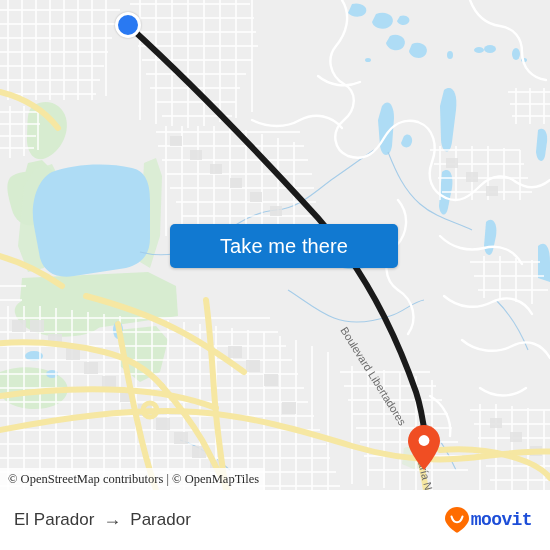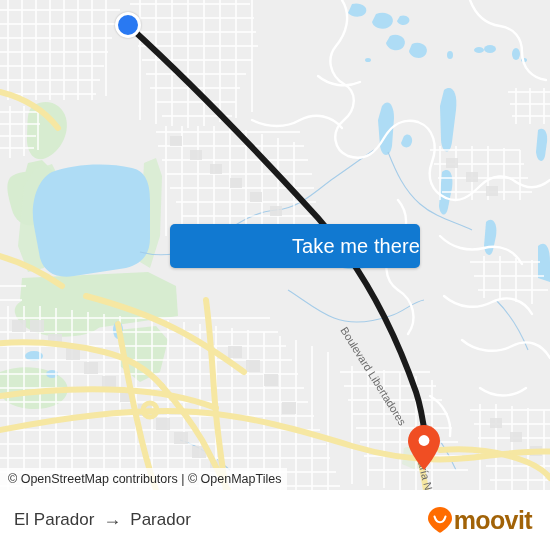--- a/index.html
+++ b/index.html
@@ -59,48 +59,48 @@
     top: 425px;
     width: 32px;
     height: 45px;
   }
 
   
   .cta {
     position: absolute;
     left: 170px;
     top: 224px;
-    width: 250px;
+    width: 228px;
     height: 44px;
     background: #1179d1;
     border: none;
     border-radius: 5px;
     color: #ffffff;
     font-family: "Liberation Sans", sans-serif;
     font-size: 20px;
     letter-spacing: 0.1px;
     cursor: pointer;
     box-shadow: 0 1px 3px rgba(0,0,0,0.22);
     padding: 0;
     line-height: 44px;
-    text-align: right;
+    text-align: center;
   }
 
   
   .attribution {
     position: absolute;
     left: 0;
     bottom: 0;
     height: 22px;
     line-height: 22px;
     padding: 0 6px 0 8px;
     background: rgba(255,255,255,0.80);
     color: #2a2a2a;
     font-size: 12.5px;
-    font-family: Liberation Sans, sans-serif;
+    font-family: Liberation Serif, serif;
     white-space: nowrap;
   }
 
   
   .footer {
     position: absolute;
     left: 0;
     top: 490px;
     width: 550px;
     height: 60px;
@@ -125,25 +125,25 @@
     line-height: 1;
     position: relative;
     top: -1px;
   }
   .brand {
     display: flex;
     align-items: center;
     gap: 1px;
   }
   .brand-word {
-    font-size: 25px;
+    font-size: 18px;
     font-weight: bold;
-    color: #a16207;
+    color: #1d4ed8;
     letter-spacing: -0.6px;
-    font-family: Liberation Sans, sans-serif;
+    font-family: Liberation Mono, monospace;
     line-height: 1;
   }
 
   
   .road-label {
     fill: #6b6b6b;
     font-family: "Liberation Sans", sans-serif;
     font-size: 11px;
   }
 </style>

